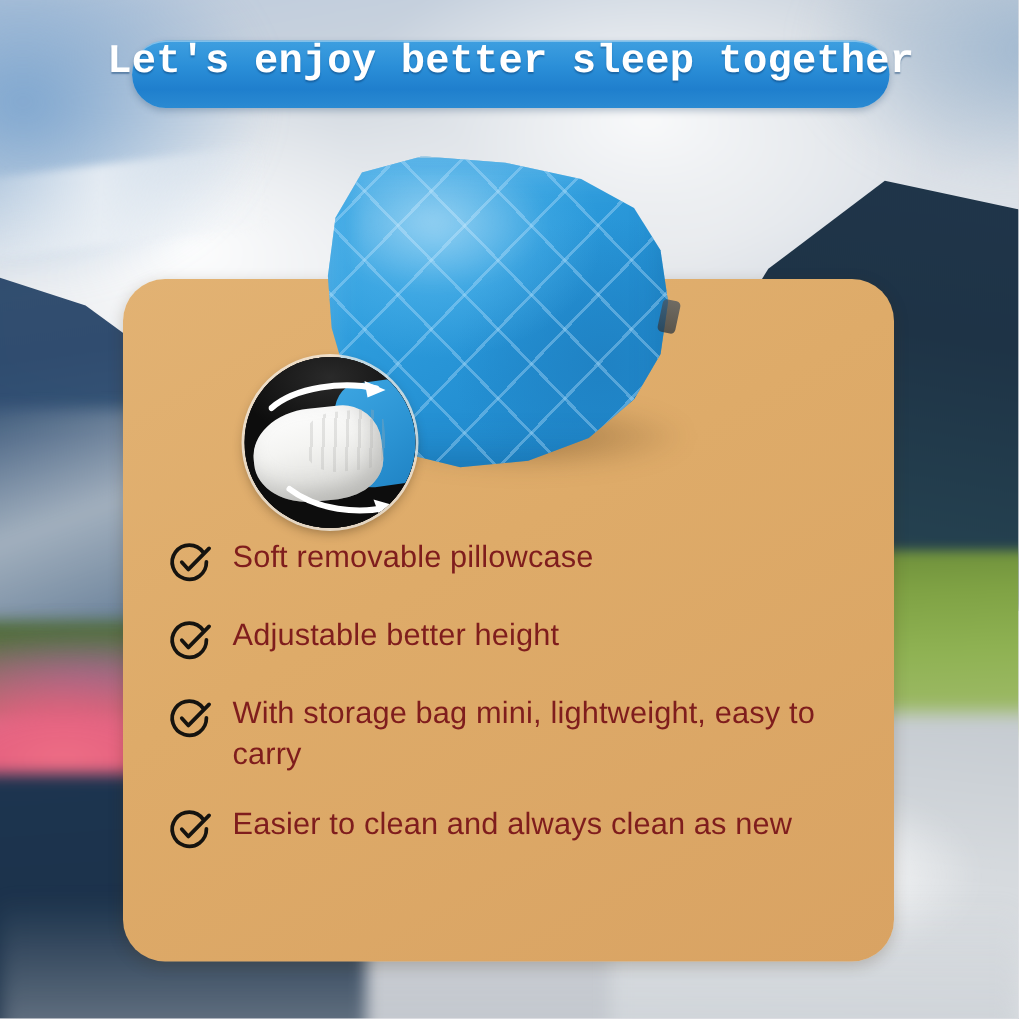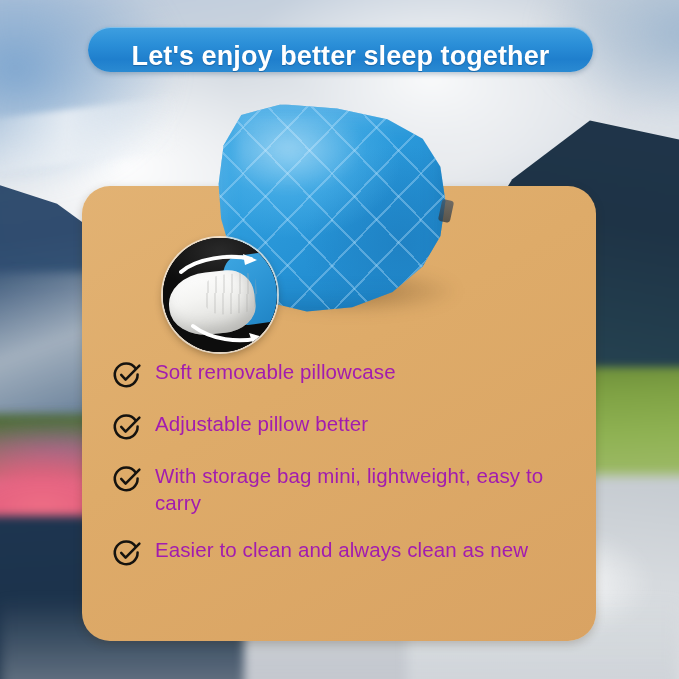--- a/index.html
+++ b/index.html
@@ -117,21 +117,21 @@
   }
 
   
   .banner {
     position:absolute;
     left:88px; top:27px;
     width:505px; height:45px;
     border-radius:999px;
     background:linear-gradient(180deg, #3e9fe0 0%, #2b8fd8 38%, #1f7fcd 72%, #2a8ad2 100%);
     box-shadow:0 2px 5px rgba(20,60,100,.28), inset 0 1px 0 rgba(255,255,255,.35);
-    display:flex; align-items:flex-end; justify-content:center;
+    display:flex; align-items:flex-start; justify-content:center;font-family:Liberation Mono, monospace;
   }
   .banner-text {
     color:#ffffff;
     font-size:27px;
     font-weight:bold;
     letter-spacing:.1px;
     white-space:nowrap;
     text-shadow:0 1px 1px rgba(10,60,110,.45);
   }
 
@@ -279,21 +279,21 @@
     margin-bottom:20px;
   }
   .feature:last-child { margin-bottom:0;margin-top:16px; }
   .check-icon {
     flex:0 0 auto;
     width:30px; height:30px;
     margin-right:13px;
     margin-top:2px;
   }
   .feature-text {
-    color:#a21caf;
+    color:#7f1d1d;
     font-size:20.5px;
     line-height:1.32;
     letter-spacing:.1px;
     max-width:420px;
   }
 </style>
 </head>
 <body>
 
 <div id="stage">
@@ -354,21 +354,21 @@
         <path d="M9.2 14.8 L13.6 19.6 L27.4 5.6" stroke="#15130f" stroke-width="2.5" fill="none" stroke-linecap="round" stroke-linejoin="round"></path>
       </svg>
       <div class="feature-text">Soft removable pillowcase</div>
     </div>
 
     <div class="feature">
       <svg class="check-icon" viewBox="0 0 30 30">
         <path d="M23.5 8.2 A11.4 11.4 0 1 0 25.6 14.6" stroke="#15130f" stroke-width="2.5" fill="none" stroke-linecap="round"></path>
         <path d="M9.2 14.8 L13.6 19.6 L27.4 5.6" stroke="#15130f" stroke-width="2.5" fill="none" stroke-linecap="round" stroke-linejoin="round"></path>
       </svg>
-      <div class="feature-text">Adjustable pillow better</div>
+      <div class="feature-text">Adjustable better height</div>
     </div>
 
     <div class="feature">
       <svg class="check-icon" viewBox="0 0 30 30">
         <path d="M23.5 8.2 A11.4 11.4 0 1 0 25.6 14.6" stroke="#15130f" stroke-width="2.5" fill="none" stroke-linecap="round"></path>
         <path d="M9.2 14.8 L13.6 19.6 L27.4 5.6" stroke="#15130f" stroke-width="2.5" fill="none" stroke-linecap="round" stroke-linejoin="round"></path>
       </svg>
       <div class="feature-text">With storage bag mini, lightweight, easy to carry</div>
     </div>
 

